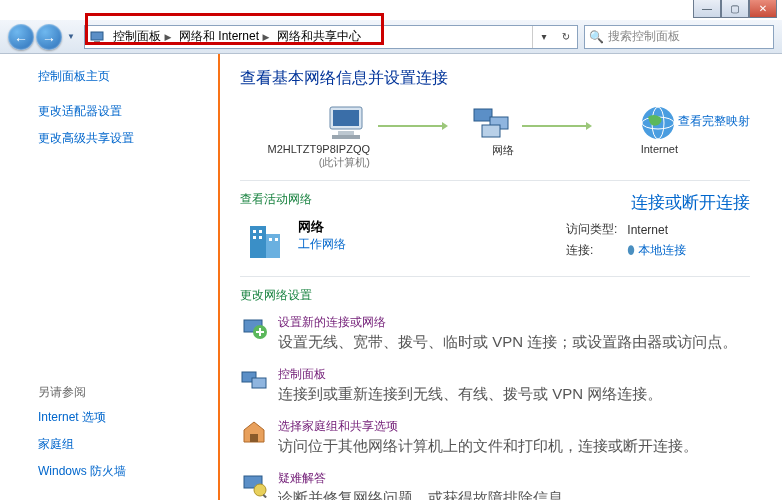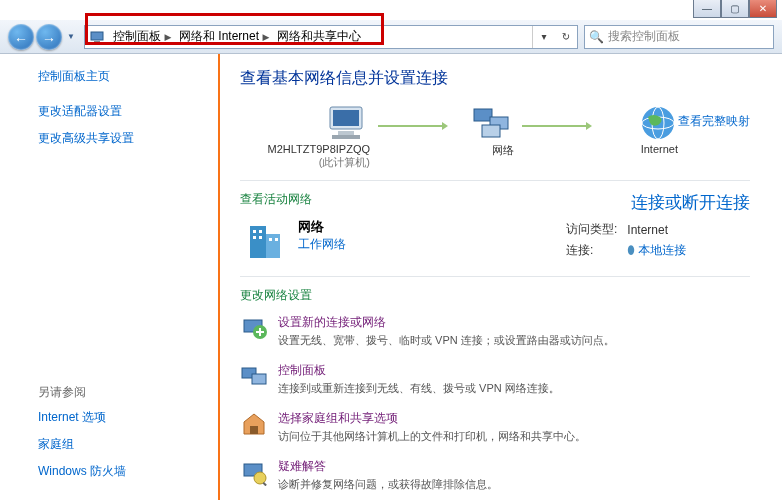--- a/index.html
+++ b/index.html
@@ -52,21 +52,21 @@
 .active-info { flex:1; }
 .active-name { font-size:13px; font-weight:bold; }
 .active-type { color:#0066cc; font-size:12px; cursor:pointer;}
 .active-right { width:190px; font-size:12px; color:#333;}
 .active-right table td { padding:1px 4px;}
 .link { color:#0066cc; cursor:pointer;}
 
 .settings-item { display:flex; align-items:flex-start; margin:10px 0 14px 0;}
 .settings-icon { width:28px; height:28px; margin-right:10px; display:flex; align-items:center; justify-content:center;}
 .settings-txt .title { color:#701a75; font-size:12px; cursor:pointer;}
-.settings-txt .desc { color:#555; font-size:11px; margin-top:2px;}
+.settings-txt .desc { color:#555; font-size:15px; margin-top:2px;}
 
 svg { display:block; }
 </style>
 </head>
 <body>
 
 <div class="win-btns">
   <div class="win-btn">—</div>
   <div class="win-btn">▢</div>
   <div class="win-btn win-close">✕</div>
@@ -237,21 +237,21 @@
 
     <div class="settings-item">
       <div class="settings-icon">
           <svg width="28" height="28">
             <path d="M14 4 L24 12 L24 24 L4 24 L4 12 Z" fill="#e8a05c" stroke="#b06a2a"></path>
             <rect x="10" y="16" width="8" height="8" fill="#8a5a2a"></rect>
           </svg>
         </div>
       <div class="settings-txt">
           <div class="title">选择家庭组和共享选项</div>
-          <div class="desc">访问位于其他网络计算机上的文件和打印机，网络和共享中心。</div>
+          <div class="desc">访问位于其他网络计算机上的文件和打印机，连接或断开连接。</div>
         </div>
     </div>
 
     <div class="settings-item">
       <div class="settings-icon">
           <svg width="28" height="28">
             <rect x="4" y="6" width="18" height="12" fill="#5b8fc7" stroke="#2a5a8a"></rect>
             <circle cx="20" cy="20" r="6" fill="#e8d05c" stroke="#b0952a"></circle>
             <rect x="24" y="24" width="4" height="2" transform="rotate(45 24 24)" fill="#666"></rect>
           </svg>

